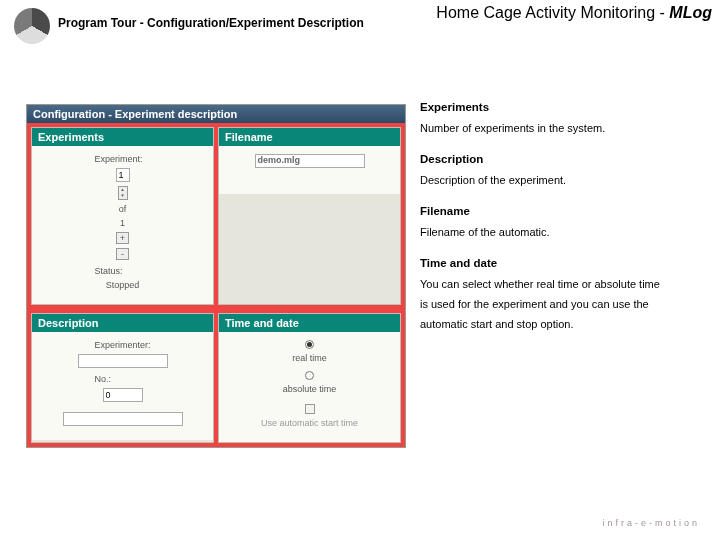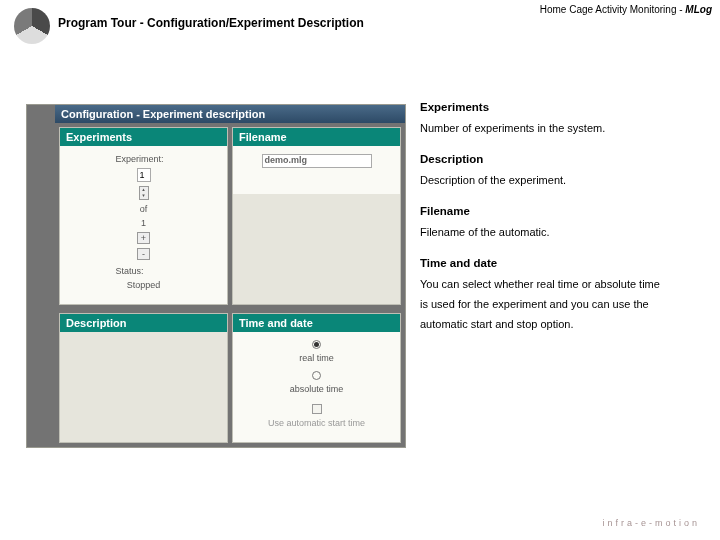--- a/index.html
+++ b/index.html
@@ -7,21 +7,21 @@
     width: 720px;
     height: 540px;
     font-family: Arial, Helvetica, sans-serif;
     position: relative;
     background: #fff;
     overflow: hidden;
   }
   .header-bar {
     position: absolute;
     top: 4px; right: 8px;
-    font-size: 10px;
+    font-size: 16px;
     color: #000;
   }
   .header-bar .mlog { font-style: italic; font-weight: bold; }
   .page-title {
     position: absolute;
     top: 16px; left: 58px;
     font-size: 12px;
     font-weight: bold;
     color: #000;
   }
@@ -30,25 +30,24 @@
     top: 8px; left: 14px;
     width: 36px; height: 36px;
     border-radius: 50%;
     background: conic-gradient(#4a4a4a 0deg 120deg, #ddd 120deg 240deg, #7a7a7a 240deg 360deg);
     filter: blur(0.3px);
   }
   .config-window {
     position: absolute;
     top: 104px; left: 26px;
     width: 380px;
-    background: #737373;
+    background: #ef4444;
     border: 1px solid #9a9a90;
     font-size: 10px;
     color: #333;
-    padding-left: 28px;
   }
   .title-bar {
     background: linear-gradient(#4a6a88, #2d4a66);
     color: #fff;
     font-size: 11px;
     font-weight: bold;
     padding: 3px 6px;
   }
   .panels-row {
     display: flex;
@@ -186,20 +185,34 @@
           <div class="filename-box">demo.mlg</div>
         </div>
       </div>
     </div>
   </div>
 
   <div class="panels-row">
 
     <div class="panel">
       <div class="panel-header">Description</div>
+      <div class="panel-body tall">
+        <div class="field-row">
+          <span class="field-label">Experimenter:</span>
+          <input class="small-input w90" style="">
+        </div>
+        <div class="field-row">
+          <span class="field-label">No.:</span>
+          <input class="small-input w40" value="0" style="">
+        </div>
+        <div class="field-row">
+          <span class="field-label"></span>
+          <input class="small-input w120" style="">
+        </div>
+      </div>
     </div>
 
     <div class="panel">
       <div class="panel-header">Time and date</div>
       <div class="panel-body tall">
         <div class="field-row">
           <span class="radio-dot checked"></span>
           <span>real time</span>
           <span style="width:8px;"></span>
           <span class="radio-dot"></span>

